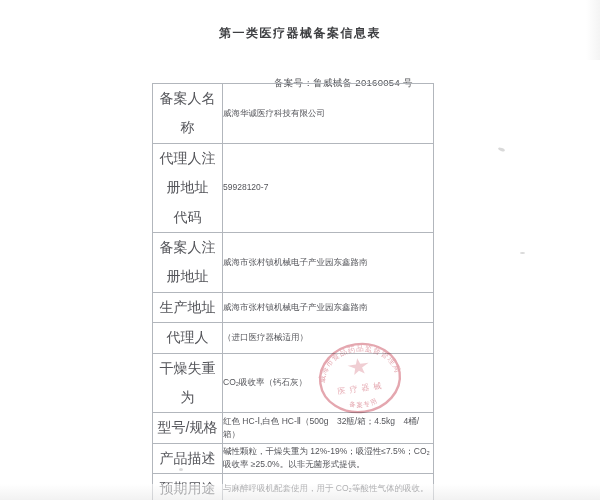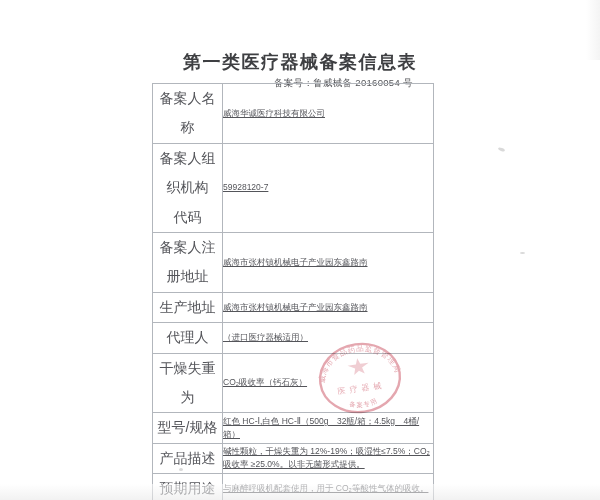--- a/index.html
+++ b/index.html
@@ -13,43 +13,43 @@
   .edge-bottom{position:absolute;left:0;right:0;bottom:0;height:16px;
     background:linear-gradient(#ffffff, #e7e7e7);opacity:.55;}
   .edge-right-top{position:absolute;right:0;top:0;width:14px;height:60px;
     background:linear-gradient(90deg,#ffffff,#ededed);opacity:.6;}
   .speck{position:absolute;background:#d9d9d9;border-radius:50%;}
   .speck.s1{left:498px;top:148px;width:7px;height:3px;transform:rotate(20deg);}
   .speck.s2{left:179px;top:468px;width:4px;height:3px;}
   .speck.s3{left:520px;top:252px;width:5px;height:2px;}
 
   .doc-title{
-    position:absolute;top:50px;left:0;width:100%;text-align:center;
-    font-size:18px;font-weight:bold;color:#3e3f42;letter-spacing:1.5px;
+    position:absolute;top:25px;left:0;width:100%;text-align:center;
+    font-size:12px;font-weight:bold;color:#3e3f42;letter-spacing:1.5px;
   }
   .record-no{
     position:absolute;top:77px;left:274px;
     font-size:9.5px;color:#55565a;letter-spacing:.3px;
   }
 
   table.form{
     position:absolute;left:152px;top:83px;width:279px;
     border-collapse:collapse;table-layout:fixed;
   }
   table.form td{
     border:1px solid #b2b6bc;
     color:#54555a;padding:0;vertical-align:middle;
     overflow:hidden;
   }
   td.lbl{
     width:69px;text-align:center;font-size:14px;
     white-space:pre-line;line-height:2.1;color:#595a5e;
   }
   td.val{
-    width:210px;font-size:8.5px;padding:2px 6px 2px 9px;line-height:1.55;text-decoration:underline;
+    width:210px;font-size:8.5px;padding:2px 6px 2px 9px;line-height:1.55;
   }
   tr.r1 td{height:25px} tr.r2 td{height:36px} tr.r3 td{height:17px}
   tr.r4 td{height:17px} tr.r5 td{height:18px} tr.r6 td{height:18px}
   tr.r7 td{height:26px} tr.r8 td{height:21px} tr.r9 td{height:29px}
   tr.r10 td{height:19px} tr.r11 td{height:19px} tr.r12 td{height:54px}
   tr.r13 td{height:29px}
   tr.r13 td.val{vertical-align:top;padding-top:3px;}
   td.val.center{
     text-align:center;padding-left:46px;
   }
@@ -71,21 +71,21 @@
 
   <div class="record-no">备案号：鲁威械备 20160054 号</div>
 
   <table class="form">
     <tbody>
         <tr class="r1">
       <td class="lbl">备案人名称</td>
       <td class="val">威海华诚医疗科技有限公司</td>
     </tr>
     <tr class="r2">
-      <td class="lbl">备案人组织机构
+      <td class="lbl">代理人注册地址
 代码</td>
       <td class="val">59928120-7</td>
     </tr>
     <tr class="r3">
       <td class="lbl">备案人注册地址</td>
       <td class="val">威海市张村镇机械电子产业园东鑫路南</td>
     </tr>
     <tr class="r4">
       <td class="lbl">生产地址</td>
       <td class="val">威海市张村镇机械电子产业园东鑫路南</td>

